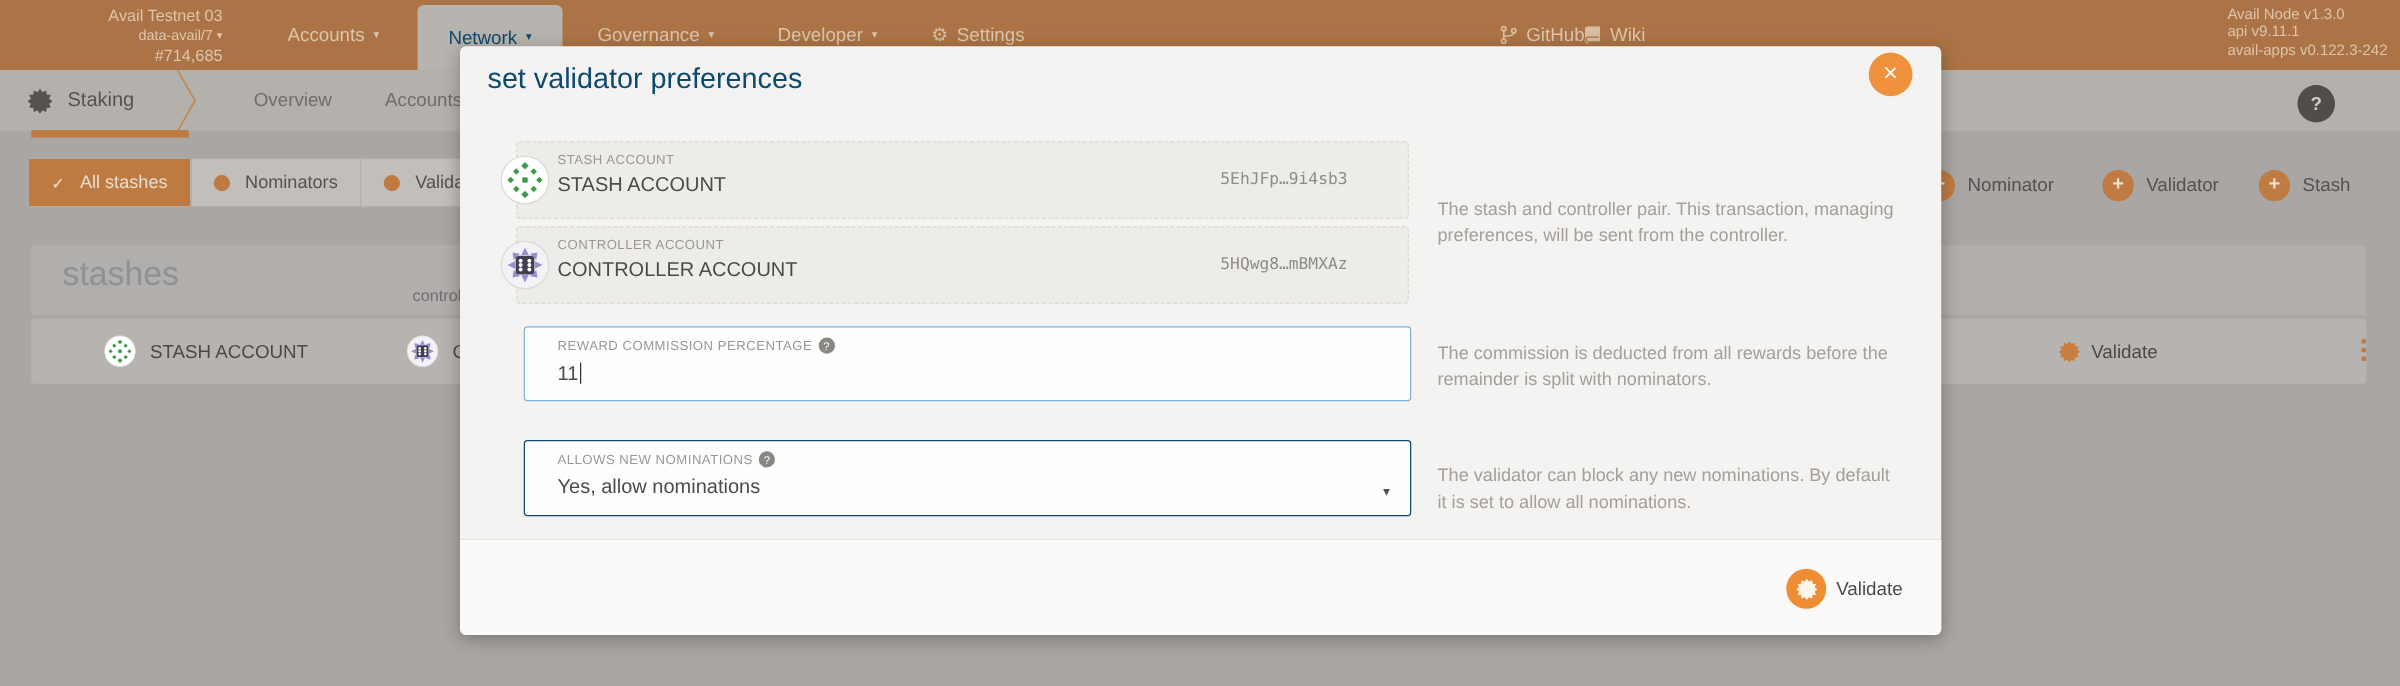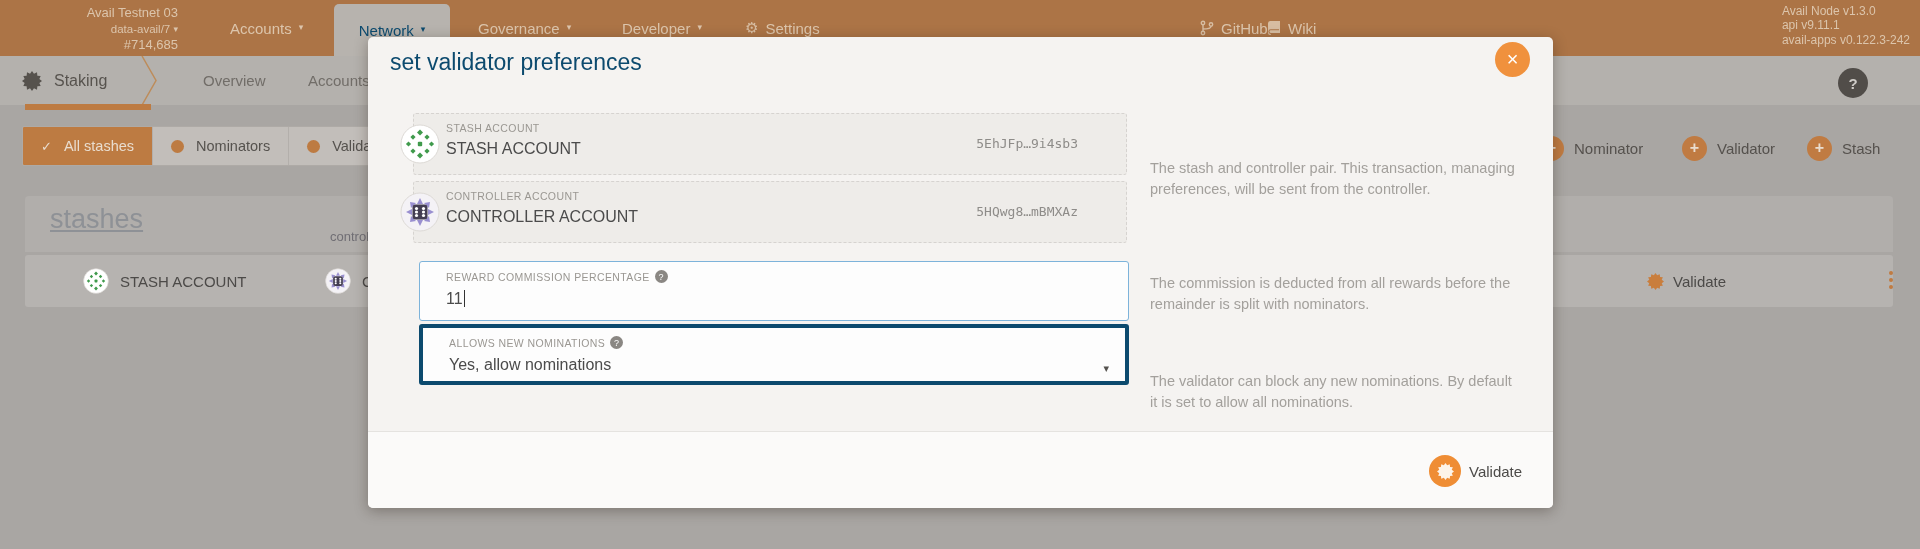--- a/index.html
+++ b/index.html
@@ -50,21 +50,21 @@
   .checkmark { font-size:13px; }
   .actionbtn { position:absolute; top:135px; height:26px; display:flex; align-items:center; gap:10px;
                font-size:15px; color:#55514d; cursor:pointer; }
   .act-nominator { left:1539px; }
   .act-validator { left:1682px; }
   .act-stash     { left:1807px; }
   .pluscirc { width:25px; height:25px; border-radius:50%; background:#c07b42; color:#e9ddcf;
               display:flex; align-items:center; justify-content:center; font-size:16px; font-weight:bold; }
   
   .stashcard { position:absolute; left:25px; top:196px; width:1868px; height:56px; background:#b1aeab; border-radius:4px 4px 0 0; }
-  .stashtitle { position:absolute; left:25px; top:8px; font-size:27px; font-weight:300; color:#8e9196;text-decoration:underline; }
+  .stashtitle { position:absolute; left:25px; top:8px; font-size:27px; font-weight:300; color:#8e9196; }
   .colheader { position:absolute; left:305px; top:33px; font-size:13px; color:#706e74; }
   .stashrow { position:absolute; left:25px; top:255px; width:1868px; height:52px; background:#b6b3b0; border-radius:3px;
               display:block; }
   .rowicon { position:absolute; top:13px; }
   .ri-stash { left:58px; }
   .ri-ctrl  { left:300px; }
   .rowname { position:absolute; top:0; height:52px; display:flex; align-items:center; font-size:15px; color:#4c4a48; }
   .rn-stash { left:95px; }
   .rn-ctrl  { left:337px; }
   .rowact { position:absolute; top:0; height:52px; display:flex; align-items:center; gap:9px; font-size:15px; color:#4c4a48; cursor:pointer; }
@@ -84,21 +84,21 @@
   .box-stash { top:76px; }
   .box-ctrl  { top:144px; }
   .acct-ident { position:absolute; left:-14px; top:10px; }
   .flabel { position:absolute; left:32px; top:8px; font-size:10.5px; letter-spacing:.4px; color:#9a9792;
             display:flex; align-items:center; gap:5px; }
   .fvalue { position:absolute; left:32px; top:26px; font-size:16px; color:#4b4b4b; }
   .faddr  { position:absolute; right:48px; top:22px; font-size:13px; color:#8e8c89;
             font-family:"DejaVu Sans Mono", monospace; }
   .inputbox { position:absolute; left:51px; width:710px; background:#fdfdfd; border-radius:3px; }
   .box-commission { top:224px; height:60px; border:1px solid #7db3da; cursor:text; }
-  .box-nominations { top:287px; height:61px; border:4px solid #0c4a6e; cursor:pointer; }
+  .box-nominations { top:315px; height:61px; border:1px solid #0c4a6e; cursor:pointer; }
   .inputbox .flabel { left:26px; }
   .inputbox .fvalue { left:26px; top:28px; }
   .qmark { width:13px; height:13px; border-radius:50%; background:#8a8783; color:#fff; font-size:9px;
            display:inline-flex; align-items:center; justify-content:center; flex:none; }
   .cursorbar { display:inline-block; width:1px; height:17px; background:#333; vertical-align:-3px; margin-left:1px; }
   .ddcaret { position:absolute; right:16px; top:34px; font-size:11px; color:#55524e; }
   .helptext { position:absolute; left:782px; width:368px; font-size:14.5px; line-height:1.45; color:#a3a09c; }
   .ht-accounts    { top:121px; }
   .ht-commission  { top:236px; }
   .ht-nominations { top:334px; }

